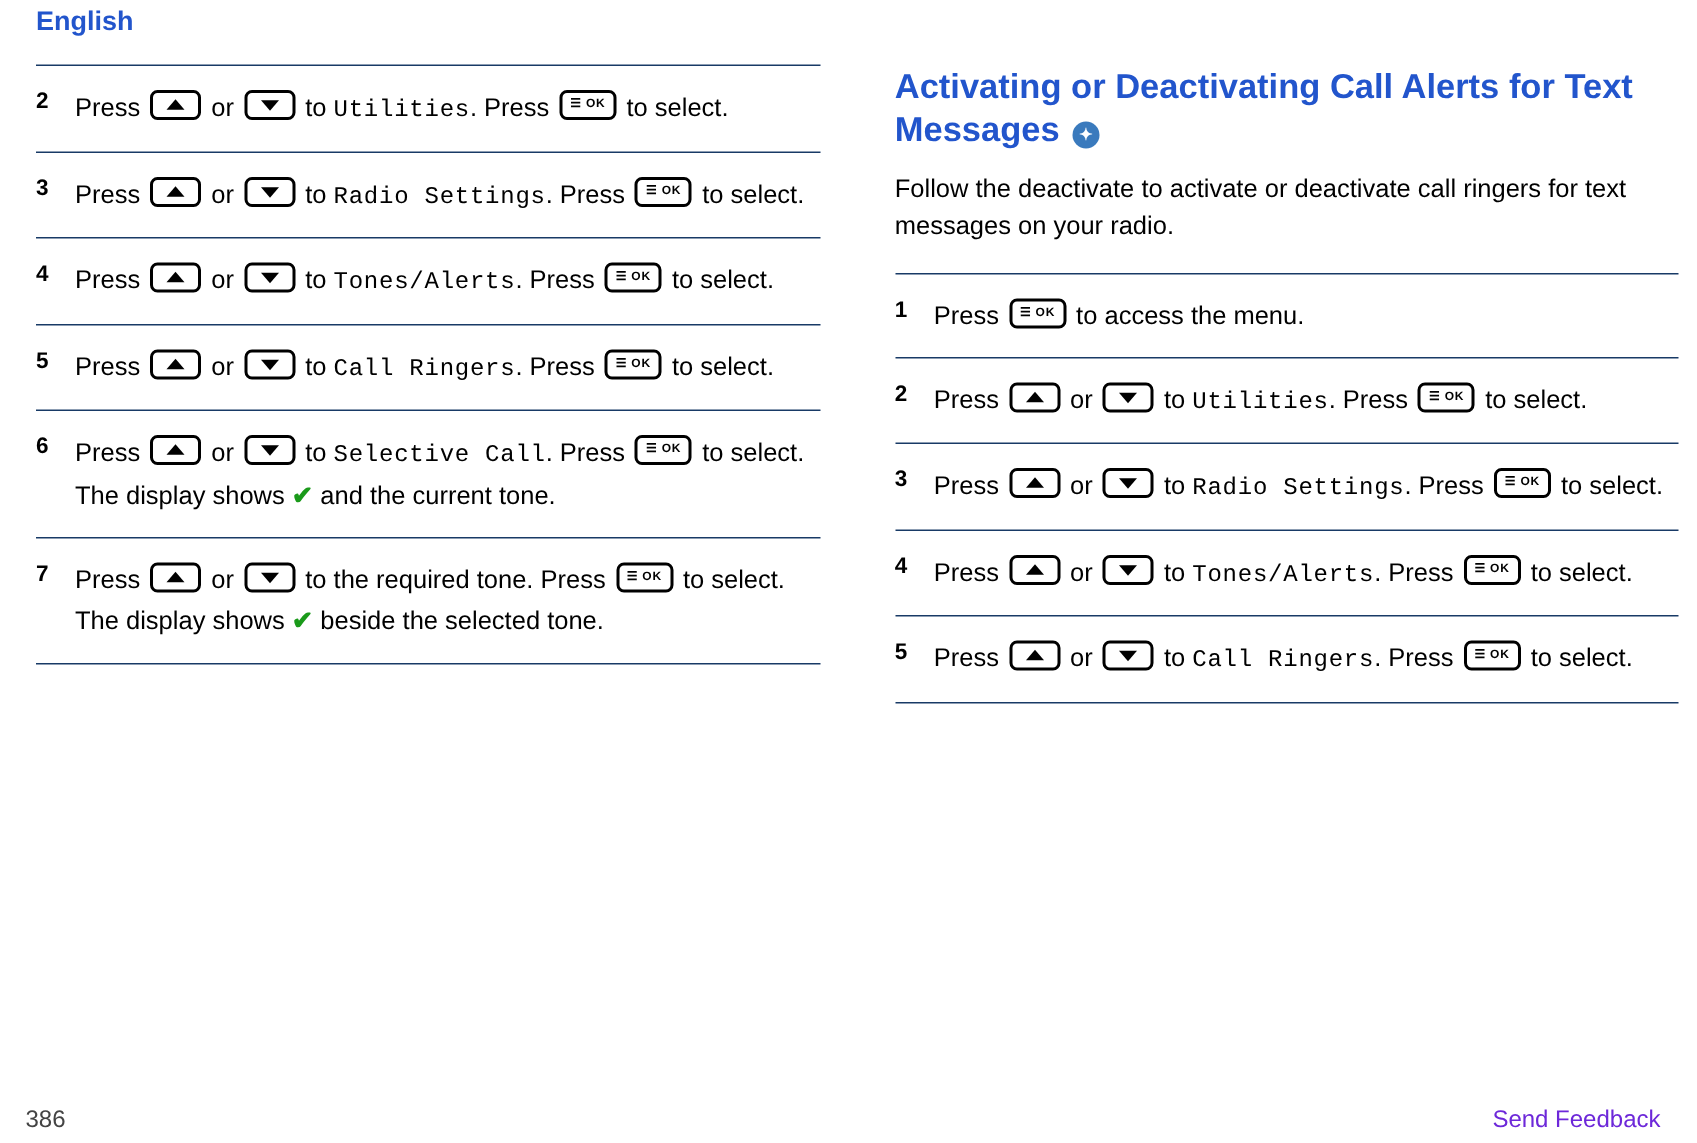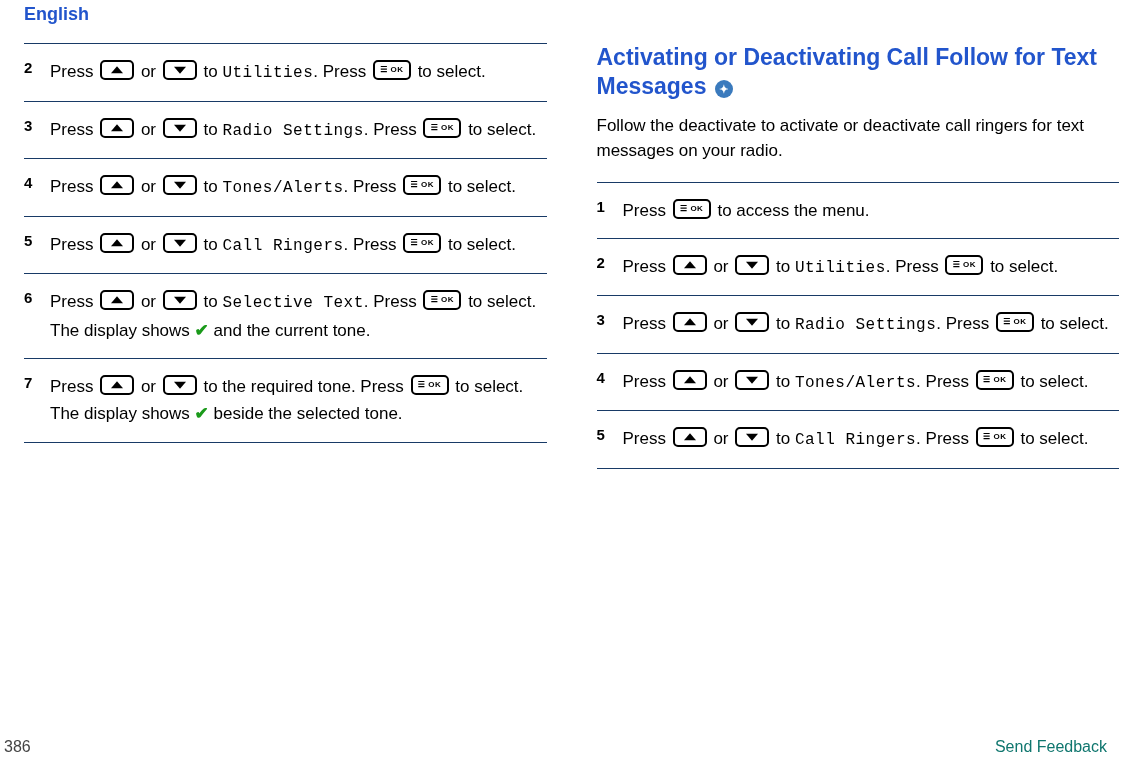--- a/index.html
+++ b/index.html
@@ -124,28 +124,28 @@
     vertical-align: 1px;
     margin-left: 2px;
   }
   .intro {
     margin: 0 0 18px 0;
     line-height: 1.5;
   }
   .footer {
     position: absolute;
     bottom: 6px;
-    left: 4px;
+    left: 17px;
     right: 24px;
     display: flex;
     justify-content: space-between;
     font-size: 16px;
   }
   .page-num { color: #444; }
-  .feedback { color: #0f766e; margin-left: 28px; }
+  .feedback { color: #6d28d9; margin-left: 28px; }
 </style>
 </head>
 <body>
 
 <div class="page">
   <div class="header">English</div>
 
   <div class="columns">
     <div class="col">
       <div id="left-steps">
@@ -169,36 +169,36 @@
           </div>
           <div class="step">
             <div class="step-num">5</div>
             <div class="step-body">
               <p>Press <span class="btn up"></span> or <span class="btn down"></span> to <span class="mono">Call Ringers</span>. Press <span class="btn ok"></span> to select.</p>
             </div>
           </div>
           <div class="step">
             <div class="step-num">6</div>
             <div class="step-body">
-              <p>Press <span class="btn up"></span> or <span class="btn down"></span> to <span class="mono">Selective Text</span>. Press <span class="btn ok"></span> to select.</p>
+              <p>Press <span class="btn up"></span> or <span class="btn down"></span> to <span class="mono">Selective Call</span>. Press <span class="btn ok"></span> to select.</p>
               <p>The display shows <span class="check">✔</span> and the current tone.</p>
             </div>
           </div>
           <div class="step">
             <div class="step-num">7</div>
             <div class="step-body">
               <p>Press <span class="btn up"></span> or <span class="btn down"></span> to the required tone. Press <span class="btn ok"></span> to select. The display shows <span class="check">✔</span> beside the selected tone.</p>
             </div>
           </div>
         </div>
     </div>
 
     <div class="col">
       <h2 class="section-title">
-        <span>Activating or Deactivating Call Follow for Text Messages</span>
+        <span>Activating or Deactivating Call Alerts for Text Messages</span>
         <span class="title-icon">✦</span>
       </h2>
       <p class="intro">Follow the deactivate to activate or deactivate call ringers for text messages on your radio.</p>
       <div id="right-steps">
           <div class="step">
             <div class="step-num">1</div>
             <div class="step-body">
               <p>Press <span class="btn ok"></span> to access the menu.</p>
             </div>
           </div>

